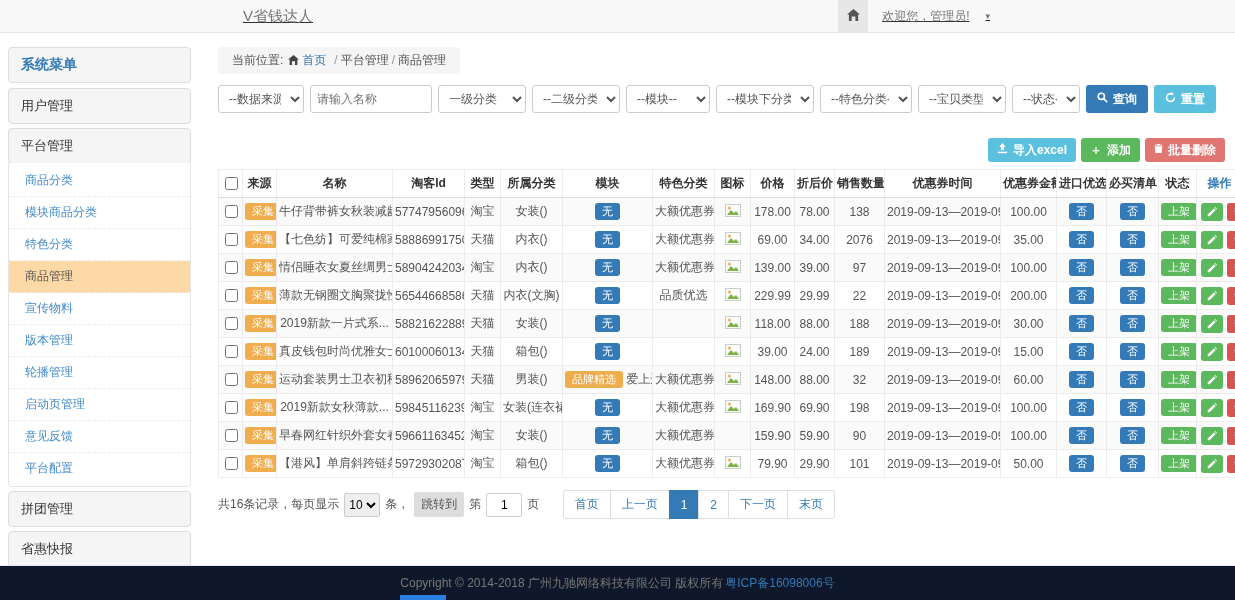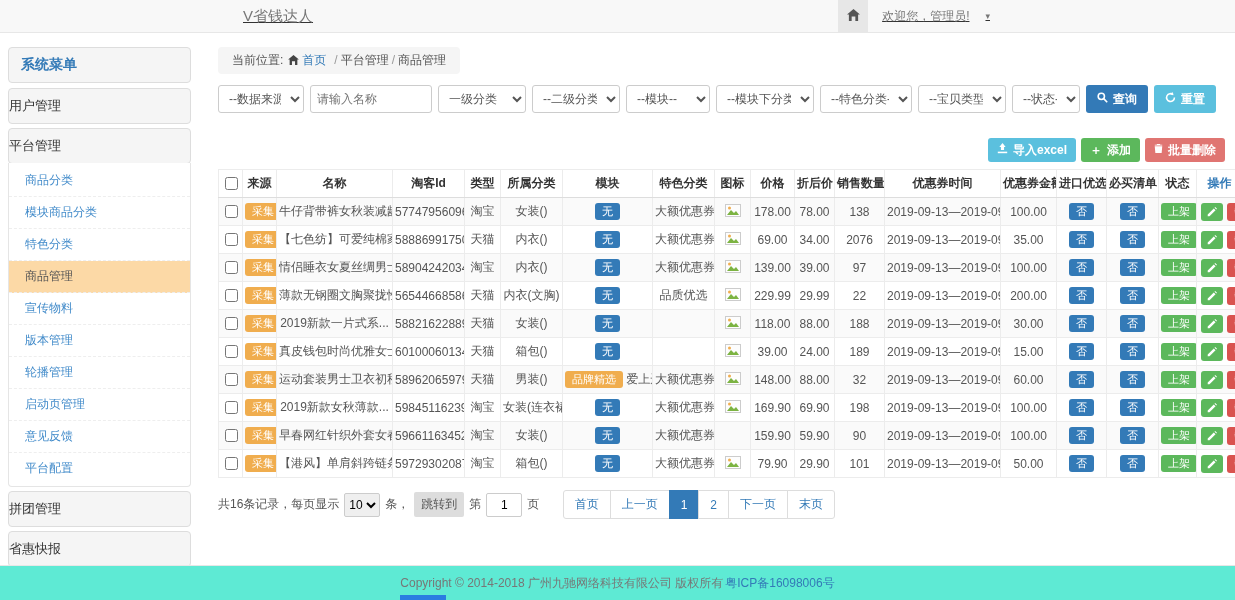--- a/index.html
+++ b/index.html
@@ -13,21 +13,21 @@
   .topbar { height:33px; background:#f8f8f8; border-bottom:1px solid #e7e7e7; display:flex; align-items:center;text-decoration:underline; }
   .brand { margin-left:243px; font-size:15px; color:#777; }
   .topbar-right { margin-left:auto; margin-right:245px; display:flex; align-items:center; height:100%; }
   .home-btn { width:30px; height:100%; background:#e7e7e7; display:flex; align-items:center; justify-content:center; cursor:pointer; }
   .welcome { margin-left:14px; color:#777; cursor:pointer; display:flex; align-items:center; gap:16px; }
   .caret { font-size:9px; color:#777; }
   
   .layout { display:flex; align-items:flex-start; }
   .sidebar { width:183px; margin:14px 0 0 8px; flex:none; }
   .side-header { background:#f5f5f5; border:1px solid #ddd; border-radius:4px; padding:8px 12px; color:#337ab7; font-weight:bold; font-size:14px; margin-bottom:5px; }
-  .side-group { background:#f5f5f5; border:1px solid #ddd; border-radius:4px; padding:8px 0; margin-bottom:4px; color:#333; font-size:13px; cursor:pointer; }
+  .side-group { background:#f5f5f5; border:1px solid #ddd; border-radius:4px; padding:8px 12px; margin-bottom:4px; color:#333; font-size:13px; cursor:pointer; }
   .side-sub { background:#fff; border:1px solid #e5e5e5; border-top:none; border-radius:0 0 4px 4px; margin:-5px 0 4px; padding:2px 0; }
   .side-sub-item { padding:7px 16px; color:#428bca; font-size:12px; cursor:pointer; border-bottom:1px dashed #eee; }
   .side-sub-item:last-child { border-bottom:none; }
   .side-sub-item.active { background:#fcd9a6; color:#555; }
   
   .main { flex:1; padding:14px 10px 0 27px; min-width:0; }
   .breadcrumb { display:inline-flex; align-items:center; gap:5px; background:#f5f5f5; border-radius:4px; padding:5px 14px; margin-bottom:11px; color:#555; }
   .breadcrumb .home-link { color:#337ab7; cursor:pointer; display:inline-flex; align-items:center; gap:3px; }
   .breadcrumb .sep { color:#999; margin:0 3px; }
   .filter-row, .filter-controls { display:flex; align-items:center; gap:6px; }
@@ -58,21 +58,21 @@
   .page-left { display:flex; align-items:center; gap:5px; }
   .jump-btn { background:#ddd; border:none; border-radius:2px; padding:4px 7px; color:#555; font-size:12px; cursor:pointer; font-family:inherit; }
   .jump-input { width:36px; height:24px; border:1px solid #ccc; border-radius:2px; text-align:center; font-size:12px; font-family:inherit; }
   .pg-select { height:24px; border:1px solid #ccc; border-radius:2px; font-size:12px; font-family:inherit; }
   .page-right { margin-left:auto; margin-right:390px; display:flex; }
   .pg-btn { border:1px solid #ddd; background:#fff; color:#337ab7; padding:5px 11px; font-size:12px; margin-left:-1px; cursor:pointer; font-family:inherit; }
   .pg-btn:first-child { border-radius:3px 0 0 3px; margin-left:0; }
   .pg-btn:last-child { border-radius:0 3px 3px 0; }
   .pg-btn.active { background:#337ab7; border-color:#337ab7; color:#fff; }
   
-  .footer { position:absolute; left:0; right:0; bottom:0; height:35px; background:#5eead4; border-top:1px solid #e7e7e7; display:flex; align-items:center; justify-content:center; color:#777; gap:2px; }
+  .footer { position:absolute; left:0; right:0; bottom:0; height:35px; background:#0f172a; border-top:1px solid #e7e7e7; display:flex; align-items:center; justify-content:center; color:#777; gap:2px; }
   .footer .icp { color:#337ab7; cursor:pointer; }
   .blue-strip { position:absolute; left:400px; bottom:0; width:46px; height:5px; background:#2a7de1; }
 </style>
 </head>
 <body>
 
 <div class="topbar">
   <span class="brand">V省钱达人</span>
   <div class="topbar-right">
     <span class="home-btn">

